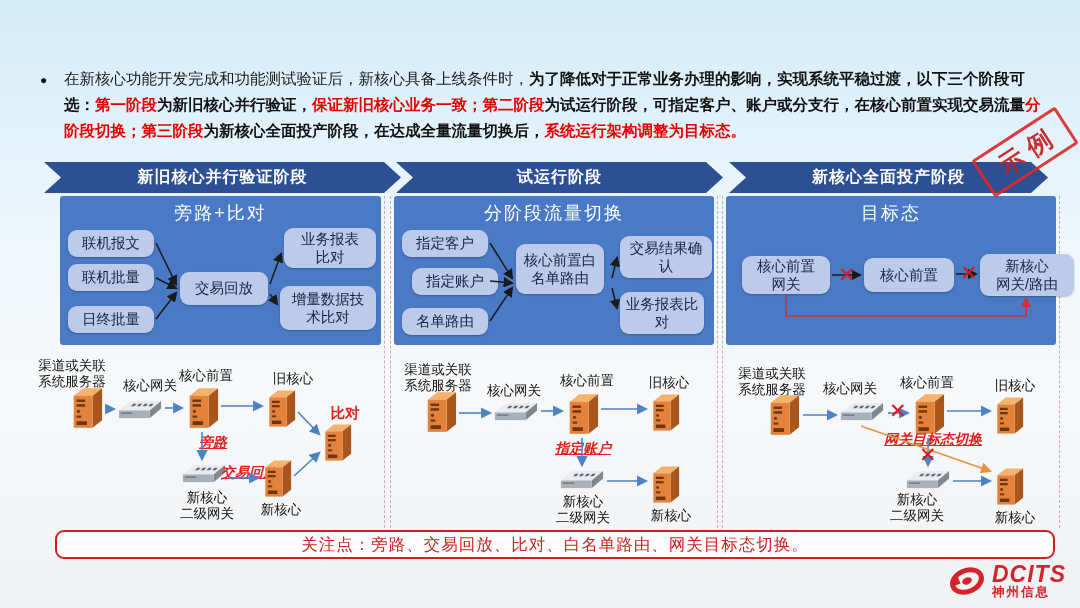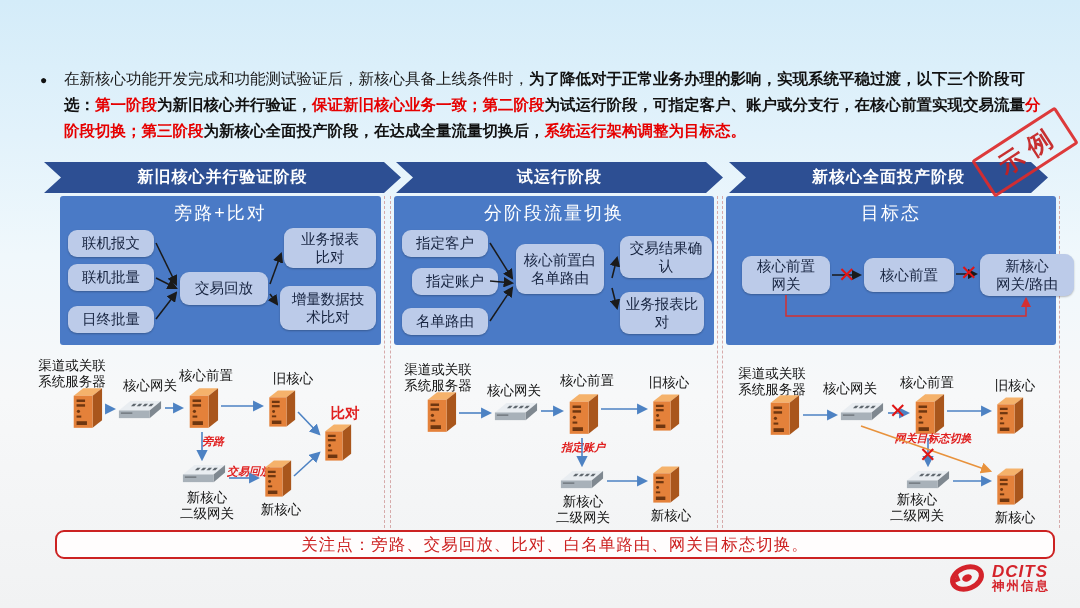--- a/index.html
+++ b/index.html
@@ -62,38 +62,38 @@
   }
   .overlay { position:absolute; left:0; top:0; pointer-events:none; }
 
   
   .flow { position:absolute; left:0; top:156px; width:100%; height:176px; }
   .lbl {
     position:absolute; font-size:13.5px; color:#111; text-align:center;
     white-space:pre-line; line-height:1.2; font-weight:500;
   }
   .lbl-red {
-    position:absolute; font-size:11px; color:#e01f1f; font-weight:bold; font-style:italic;
-    text-align:center; white-space:nowrap;
+    position:absolute; font-size:14px; color:#e01f1f; font-weight:bold; font-style:italic;
+    text-align:center; white-space:nowrap;text-decoration:underline;
   }
   .lbl-red-big { position:absolute; font-size:14.5px; color:#e01f1f; font-weight:bold; text-align:center; }
   .icon-server { position:absolute; width:34px; height:44px; }
   .icon-server.small { width:31px; height:41px; }
   .icon-switch { position:absolute; width:46px; height:23px; }
   .xmark { position:absolute; color:#e01515; font-size:21px; font-weight:bold; z-index:5; line-height:1; }
 
   .footer-box {
     position:absolute; left:55px; top:530px; width:1000px; height:29px;
     border:2px solid #cc2222; border-radius:9px; background:#fffdfd;
     display:flex; align-items:center; justify-content:center;
     color:#cc2222; font-size:16.5px; font-weight:500; letter-spacing:1px;
   }
   .logo { position:absolute; left:948px; top:562px; display:flex; align-items:center; gap:6px; }
   .logo-texts { display:flex; flex-direction:column; line-height:1.05; }
-  .logo-brand { color:#d4232b; font-size:17px; font-weight:bold; font-style:italic; letter-spacing:1px; }
+  .logo-brand { color:#d4232b; font-size:23px; font-weight:bold; font-style:italic; letter-spacing:1px; }
   .logo-company { color:#d4232b; font-size:12.5px; font-weight:bold; letter-spacing:2px; }
 </style>
 </head>
 <body>
 
 <svg width="0" height="0" style="position:absolute" aria-hidden="true">
   <defs>
     <marker id="mk-blue" viewBox="0 0 10 10" markerWidth="7" markerHeight="7" refX="8" refY="5" orient="auto">
         <path d="M0,0 L10,5 L0,10 z" fill="#4d82c3"></path>
       </marker>

